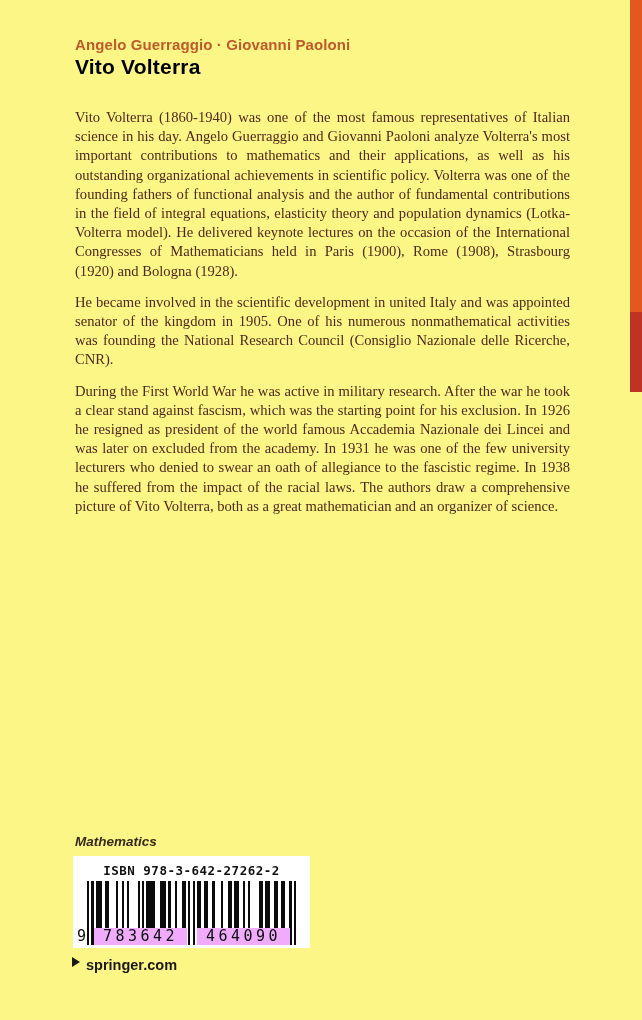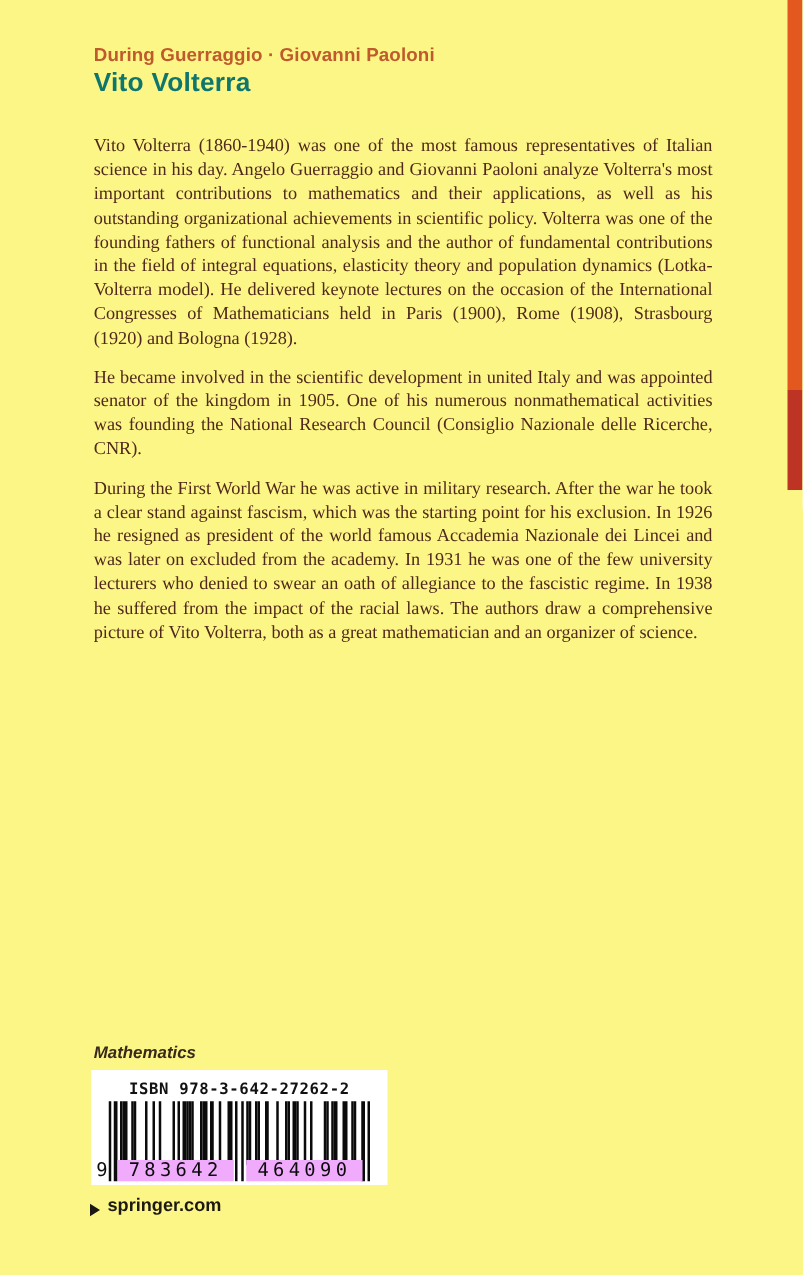--- a/index.html
+++ b/index.html
@@ -25,21 +25,21 @@
     background: #bd3424;
   }
   .authors {
     position: absolute; left: 75px; top: 36px;
     font-size: 15px; font-weight: 600;
     color: #bf5a2d; letter-spacing: 0.1px;
   }
   .title {
     position: absolute; left: 75px; top: 55px;
     font-size: 21px; font-weight: 700;
-    color: #0f766e; letter-spacing: 0.2px; text-align: right;
+    color: #000000; letter-spacing: 0.2px; text-align: right;
   }
   .blurb {
     position: absolute; left: 75px; top: 108px;
     width: 495px;
     font-family: "Liberation Serif", "DejaVu Serif", serif;
     font-size: 14.6px; line-height: 19.2px;
     color: #50281c;
     text-align: justify;
   }
   .blurb p { margin: 0 0 12px 0; }
@@ -79,39 +79,39 @@
     text-align: center; letter-spacing: 3.5px;
     overflow: hidden; white-space: nowrap;
   }
   .ean-first  { left: 2px;  width: 13px; letter-spacing: 0; background: transparent; }
   .ean-left   { left: 21px; width: 93px; }
   .ean-right  { left: 124px; width: 93px; }
   .website {
     position: absolute; left: 72px; top: 957px;
     font-size: 14.5px; font-weight: 700;
     color: #1c1914;
-    display: flex; align-items: flex-end; gap: 6px;
+    display: flex; align-items: flex-start; gap: 6px;
   }
   .arrow-icon {
     width: 0; height: 0;
     border-top: 5px solid transparent;
     border-bottom: 5px solid transparent;
     border-left: 8px solid #1c1914;
     display: inline-block;
   }
 </style>
 </head>
 <body>
 
 <div class="cover">
 
   <div class="spine-orange"></div>
   <div class="spine-red"></div>
 
-  <div class="authors">During Guerraggio · Giovanni Paoloni</div>
+  <div class="authors">Angelo Guerraggio · Giovanni Paoloni</div>
   <div class="title">Vito Volterra</div>
 
   <div class="blurb">
     <p>Vito Volterra (1860-1940) was one of the most famous representatives of Italian science in his day. Angelo Guerraggio and Giovanni Paoloni analyze Volterra's most important contributions to mathematics and their applications, as well as his outstanding organizational achievements in scientific policy. Volterra was one of the founding fathers of functional analysis and the author of fundamental contributions in the field of integral equations, elasticity theory and population dynamics (Lotka-Volterra model). He delivered keynote lectures on the occasion of the International Congresses of Mathematicians held in Paris (1900), Rome (1908), Strasbourg (1920) and Bologna (1928).</p>
     <p>He became involved in the scientific development in united Italy and was appointed senator of the kingdom in 1905. One of his numerous nonmathematical activities was founding the National Research Council (Consiglio Nazionale delle Ricerche, CNR).</p>
     <p>During the First World War he was active in military research. After the war he took a clear stand against fascism, which was the starting point for his exclusion. In 1926 he resigned as president of the world famous Accademia Nazionale dei Lincei and was later on excluded from the academy. In 1931 he was one of the few university lecturers who denied to swear an oath of allegiance to the fascistic regime. In 1938 he suffered from the impact of the racial laws. The authors draw a comprehensive picture of Vito Volterra, both as a great mathematician and an organizer of science.</p>
   </div>
 
   <div class="category">Mathematics</div>
 

